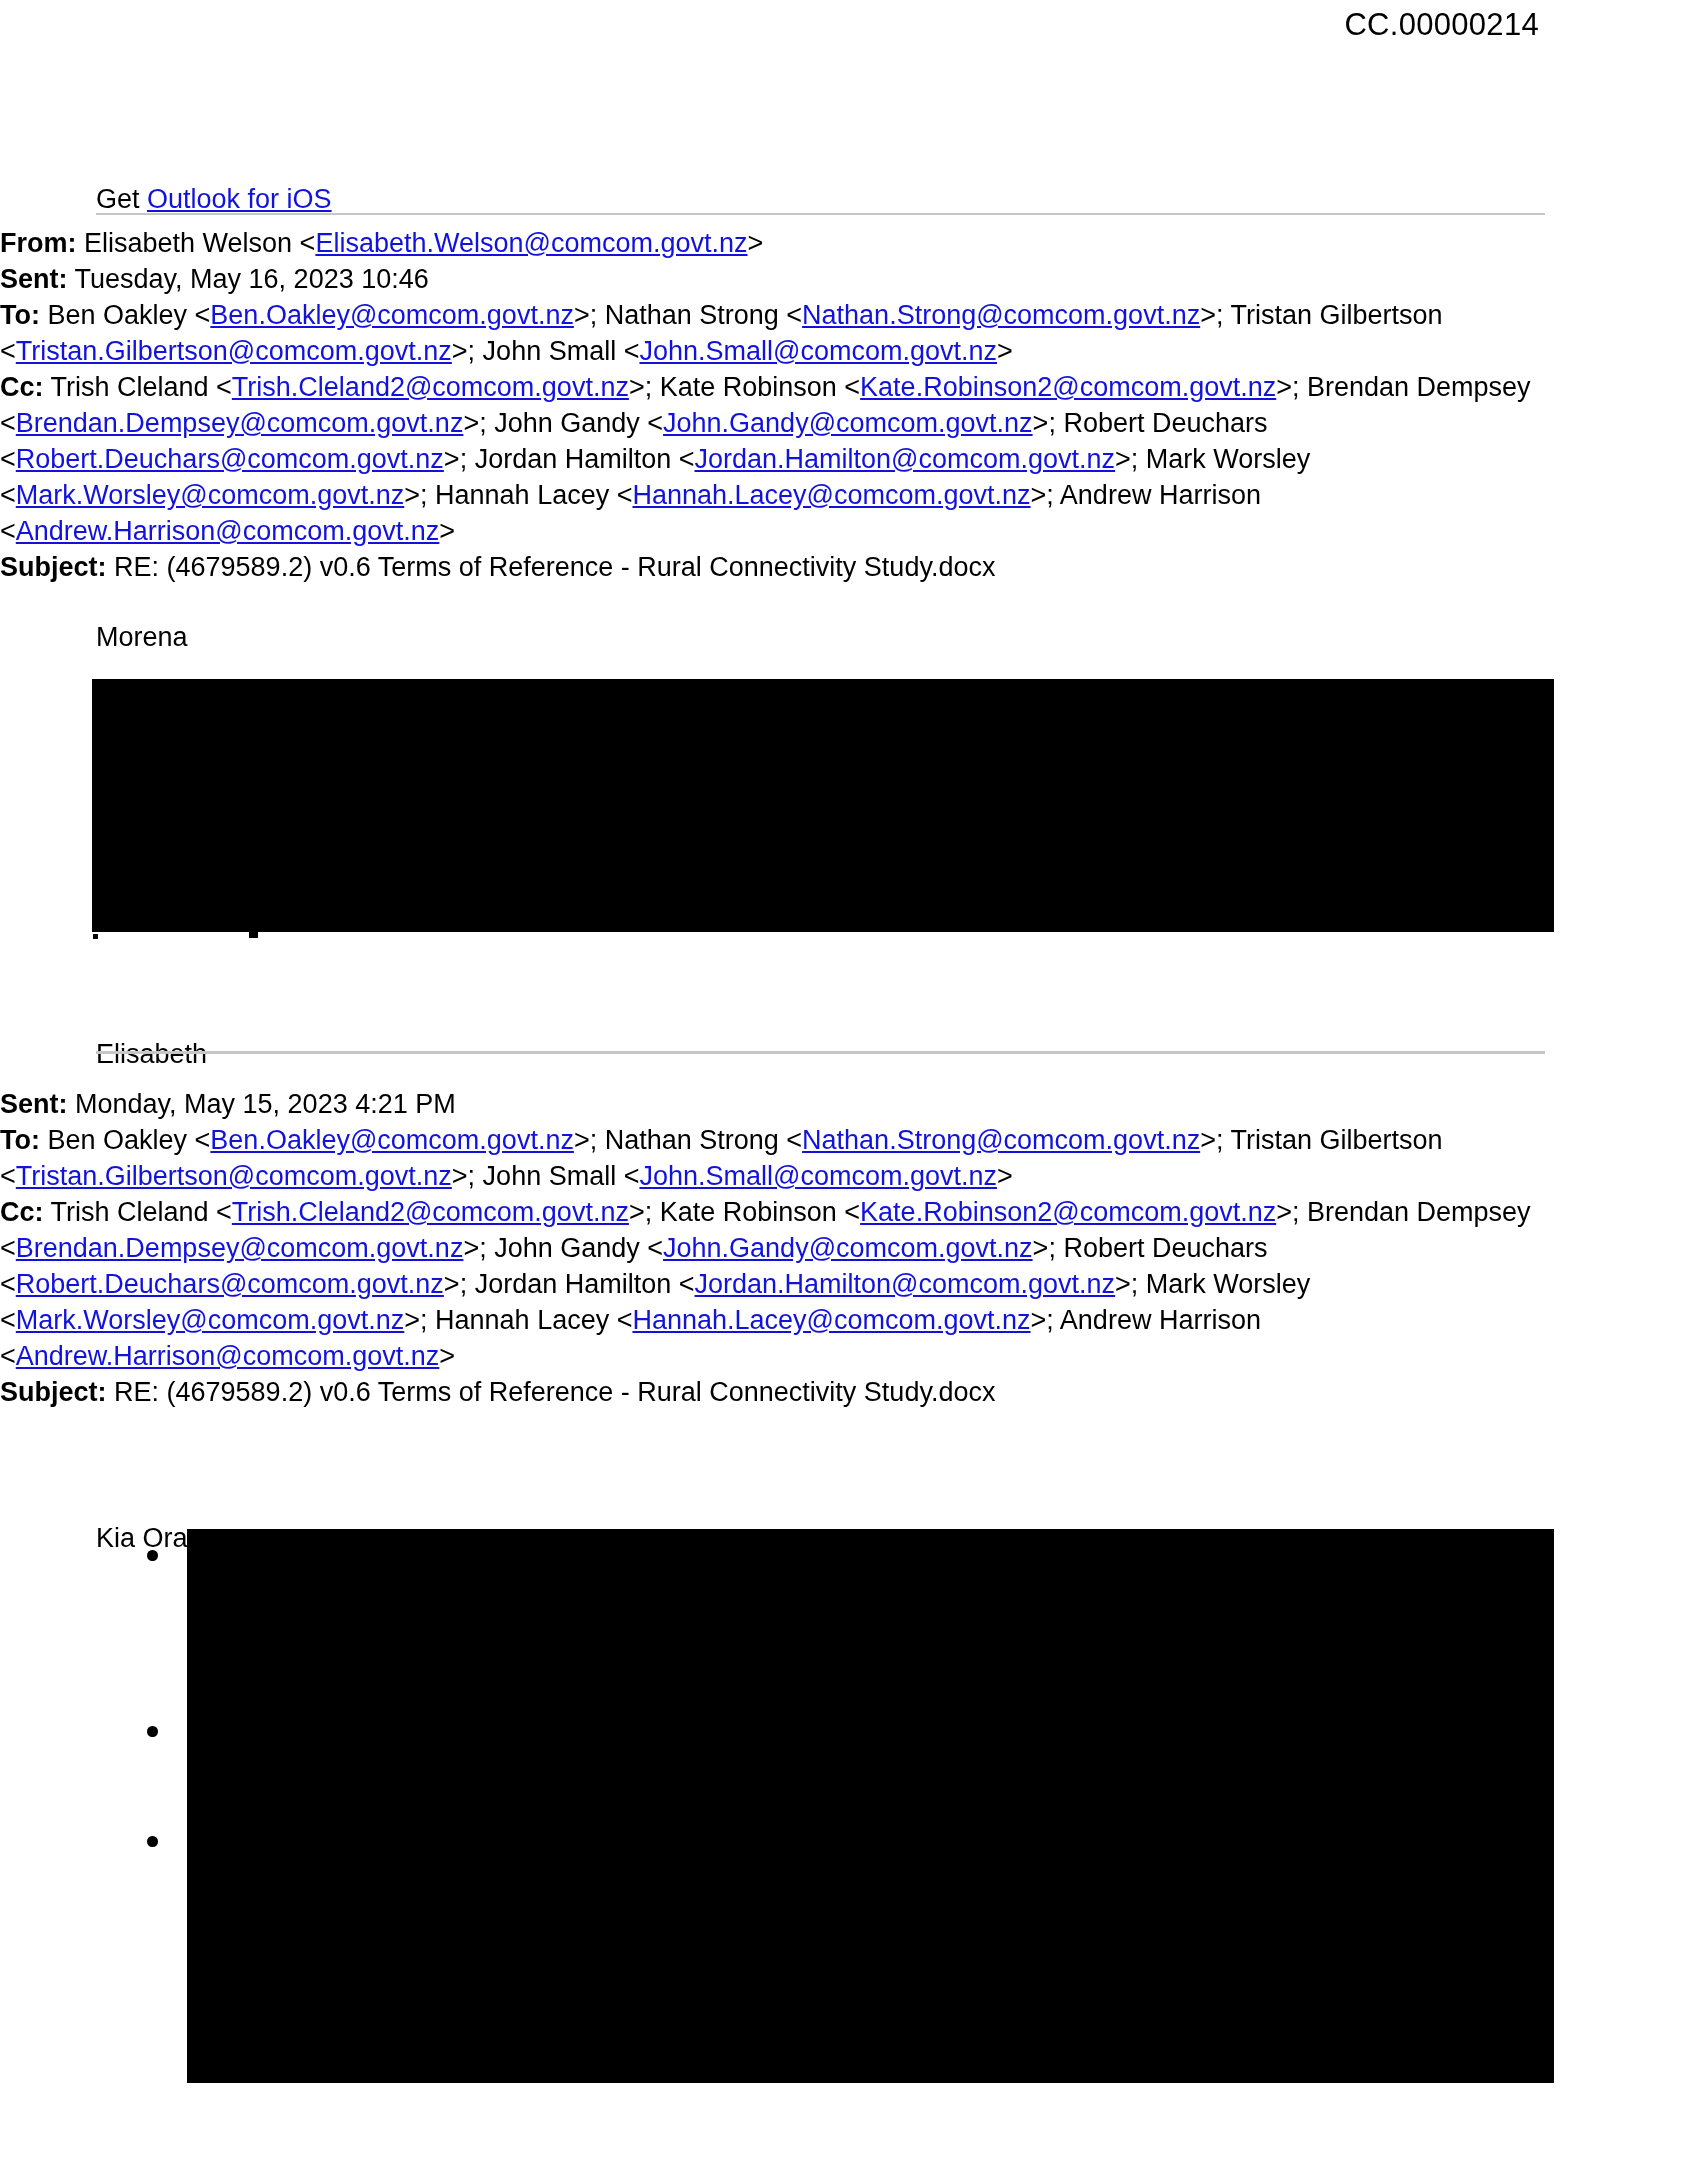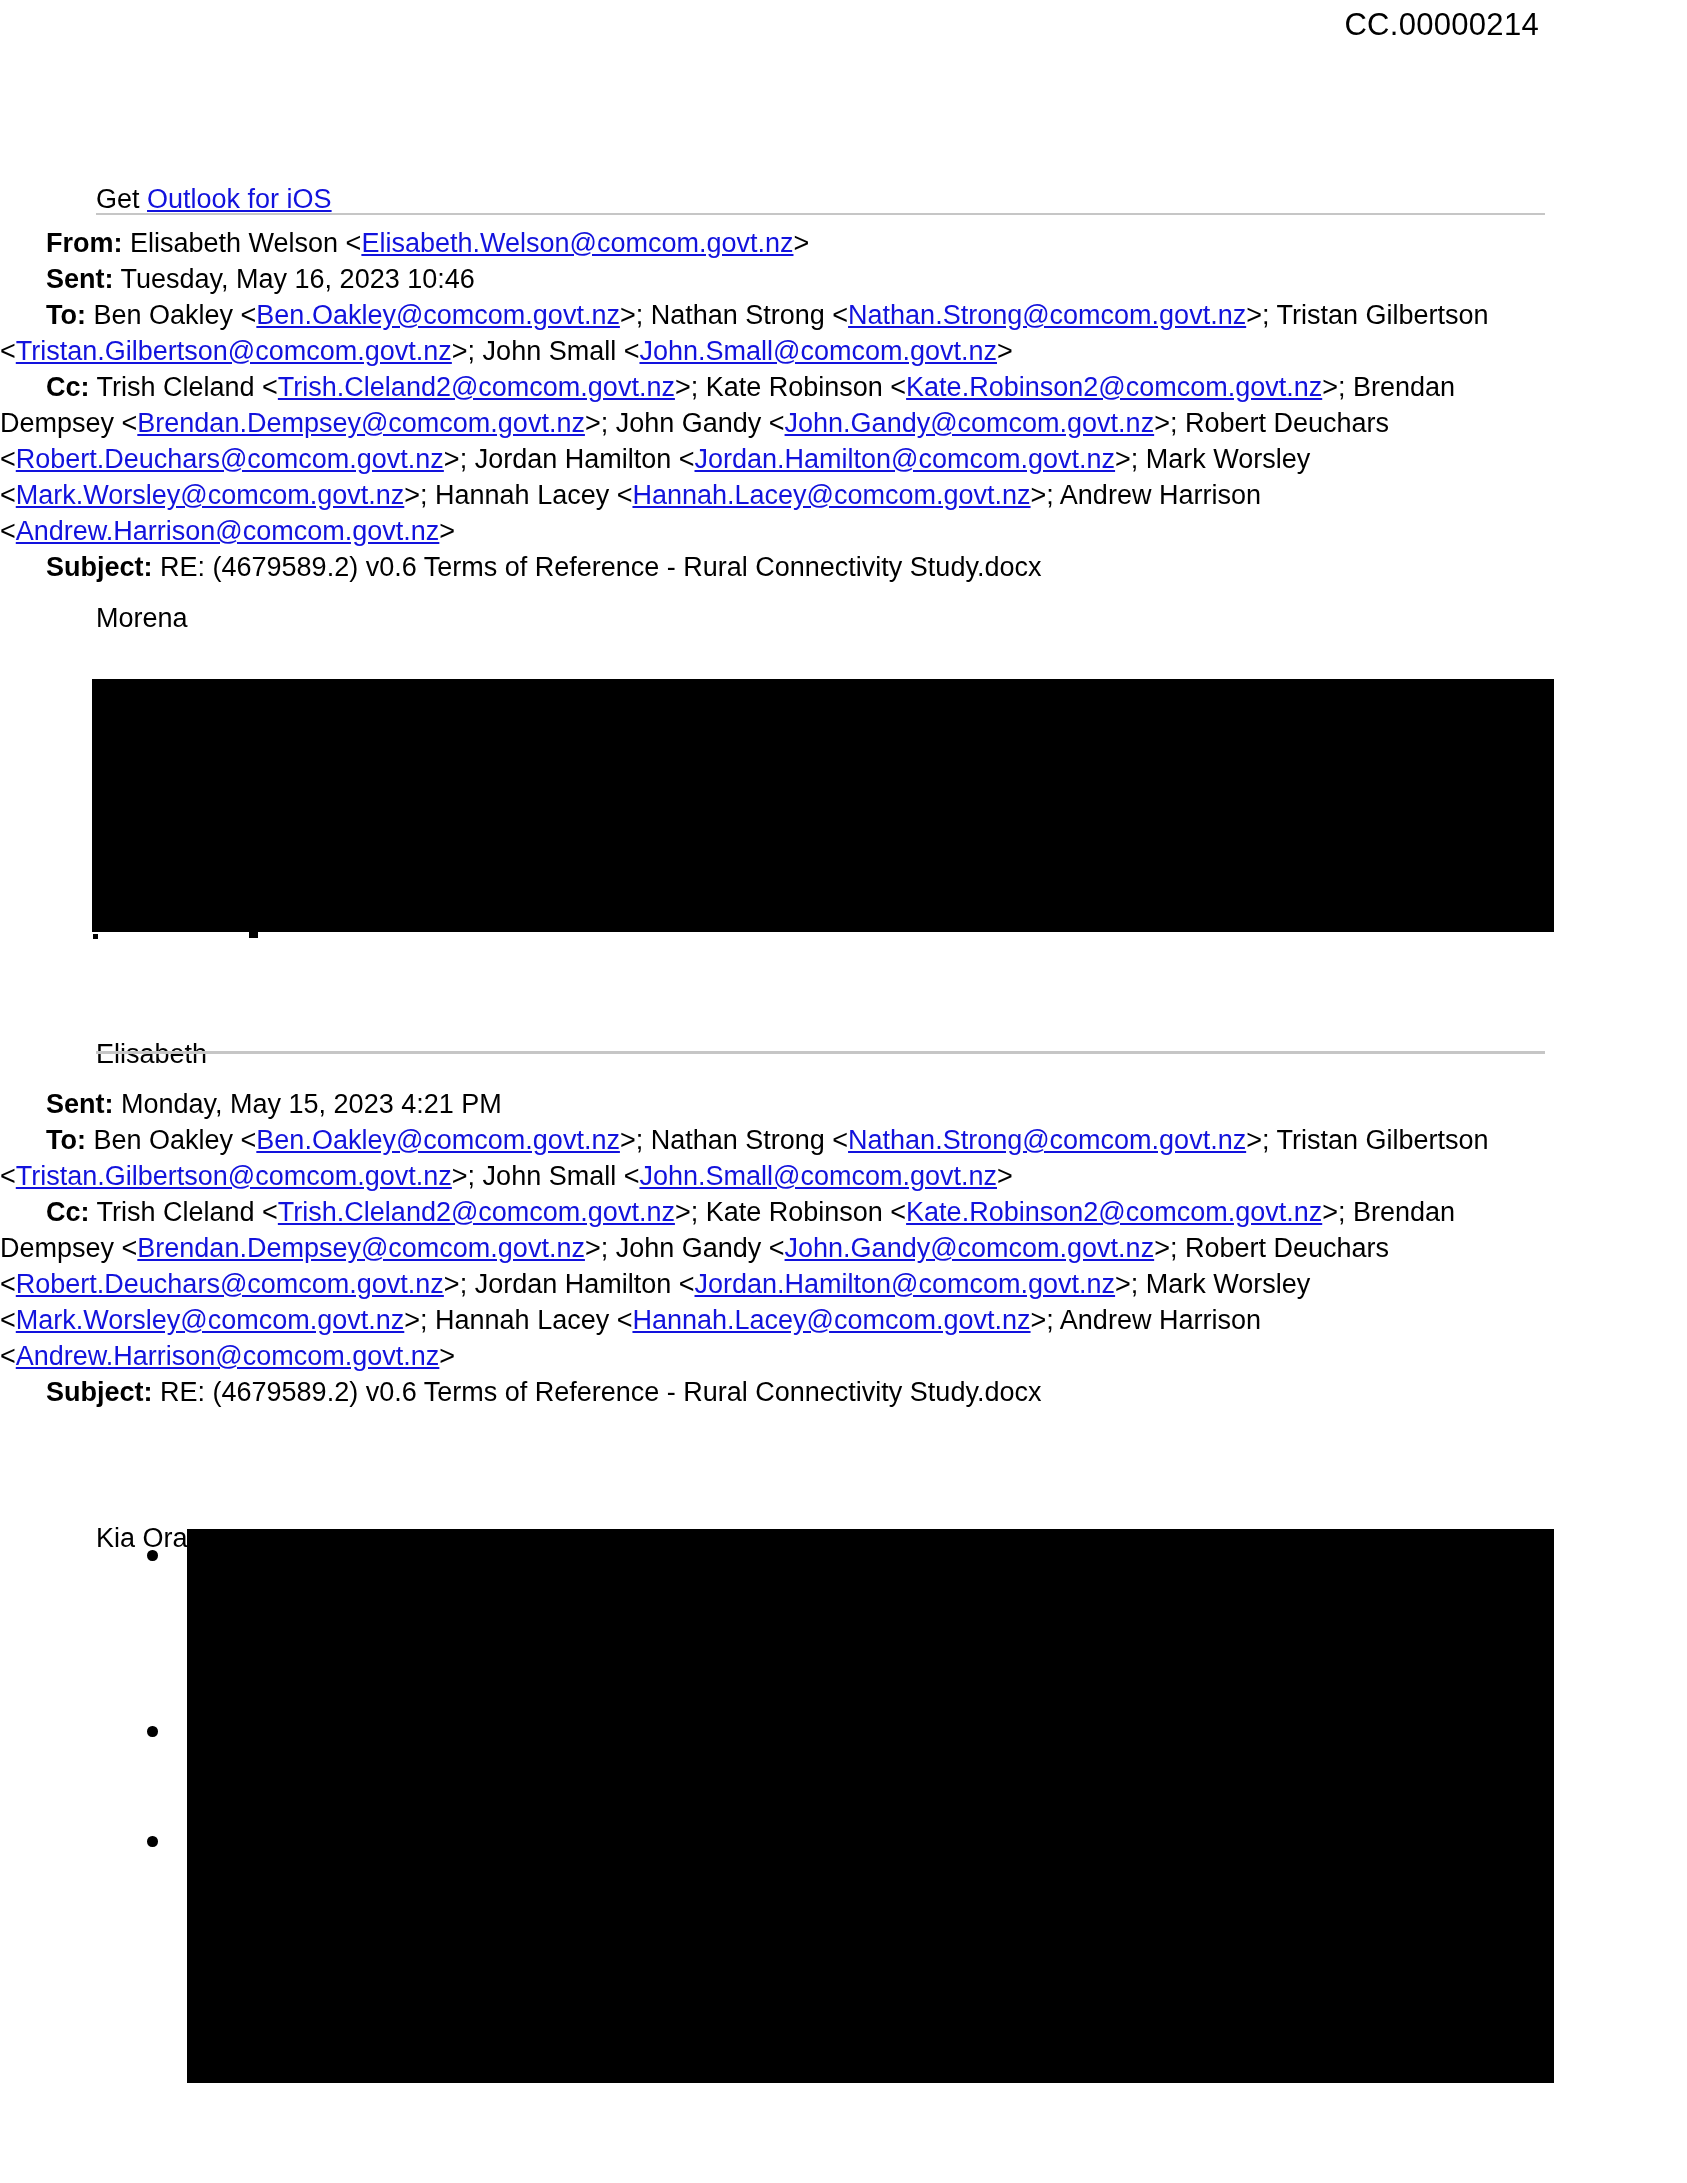--- a/index.html
+++ b/index.html
@@ -30,22 +30,22 @@
     left: 96px;
     width: 1449px;
     height: 2px;
     background: var(--divider, #C6C6C6);
   }
   #divider-1 { top: 213px; }
   #divider-2 { top: 1051px; height: 2.6px; }
   #headers-1 { top: 225px; }
   #headers-2 { top: 1086px; }
   .hrow { margin: 0; }
-  .hlabel { font-weight: bold; padding-left: 46px; }
-  #greeting-1 { top: 600px; left: 96px; }
+  .hlabel { font-weight: bold; }
+  #greeting-1 { top: 619px; left: 96px; }
   #signature-1 { top: 1036px; left: 96px; }
   #greeting-2 { top: 1520px; left: 96px; }
   .redaction { background: #000000; }
   #redaction-1 { left: 92px; top: 679px; width: 1463px; height: 253px; }
   .redaction-tick { background: #000000; }
   #tick-1 { left: 249px; top: 932px; width: 8.6px; height: 6px; }
   #tick-2 { left: 93px; top: 934px; width: 5.3px; height: 4.6px; }
   #redaction-2 { left: 187px; top: 1529px; width: 1368px; height: 554px; }
   .bullet-dot {
     width: 10.6px; height: 11.2px;

